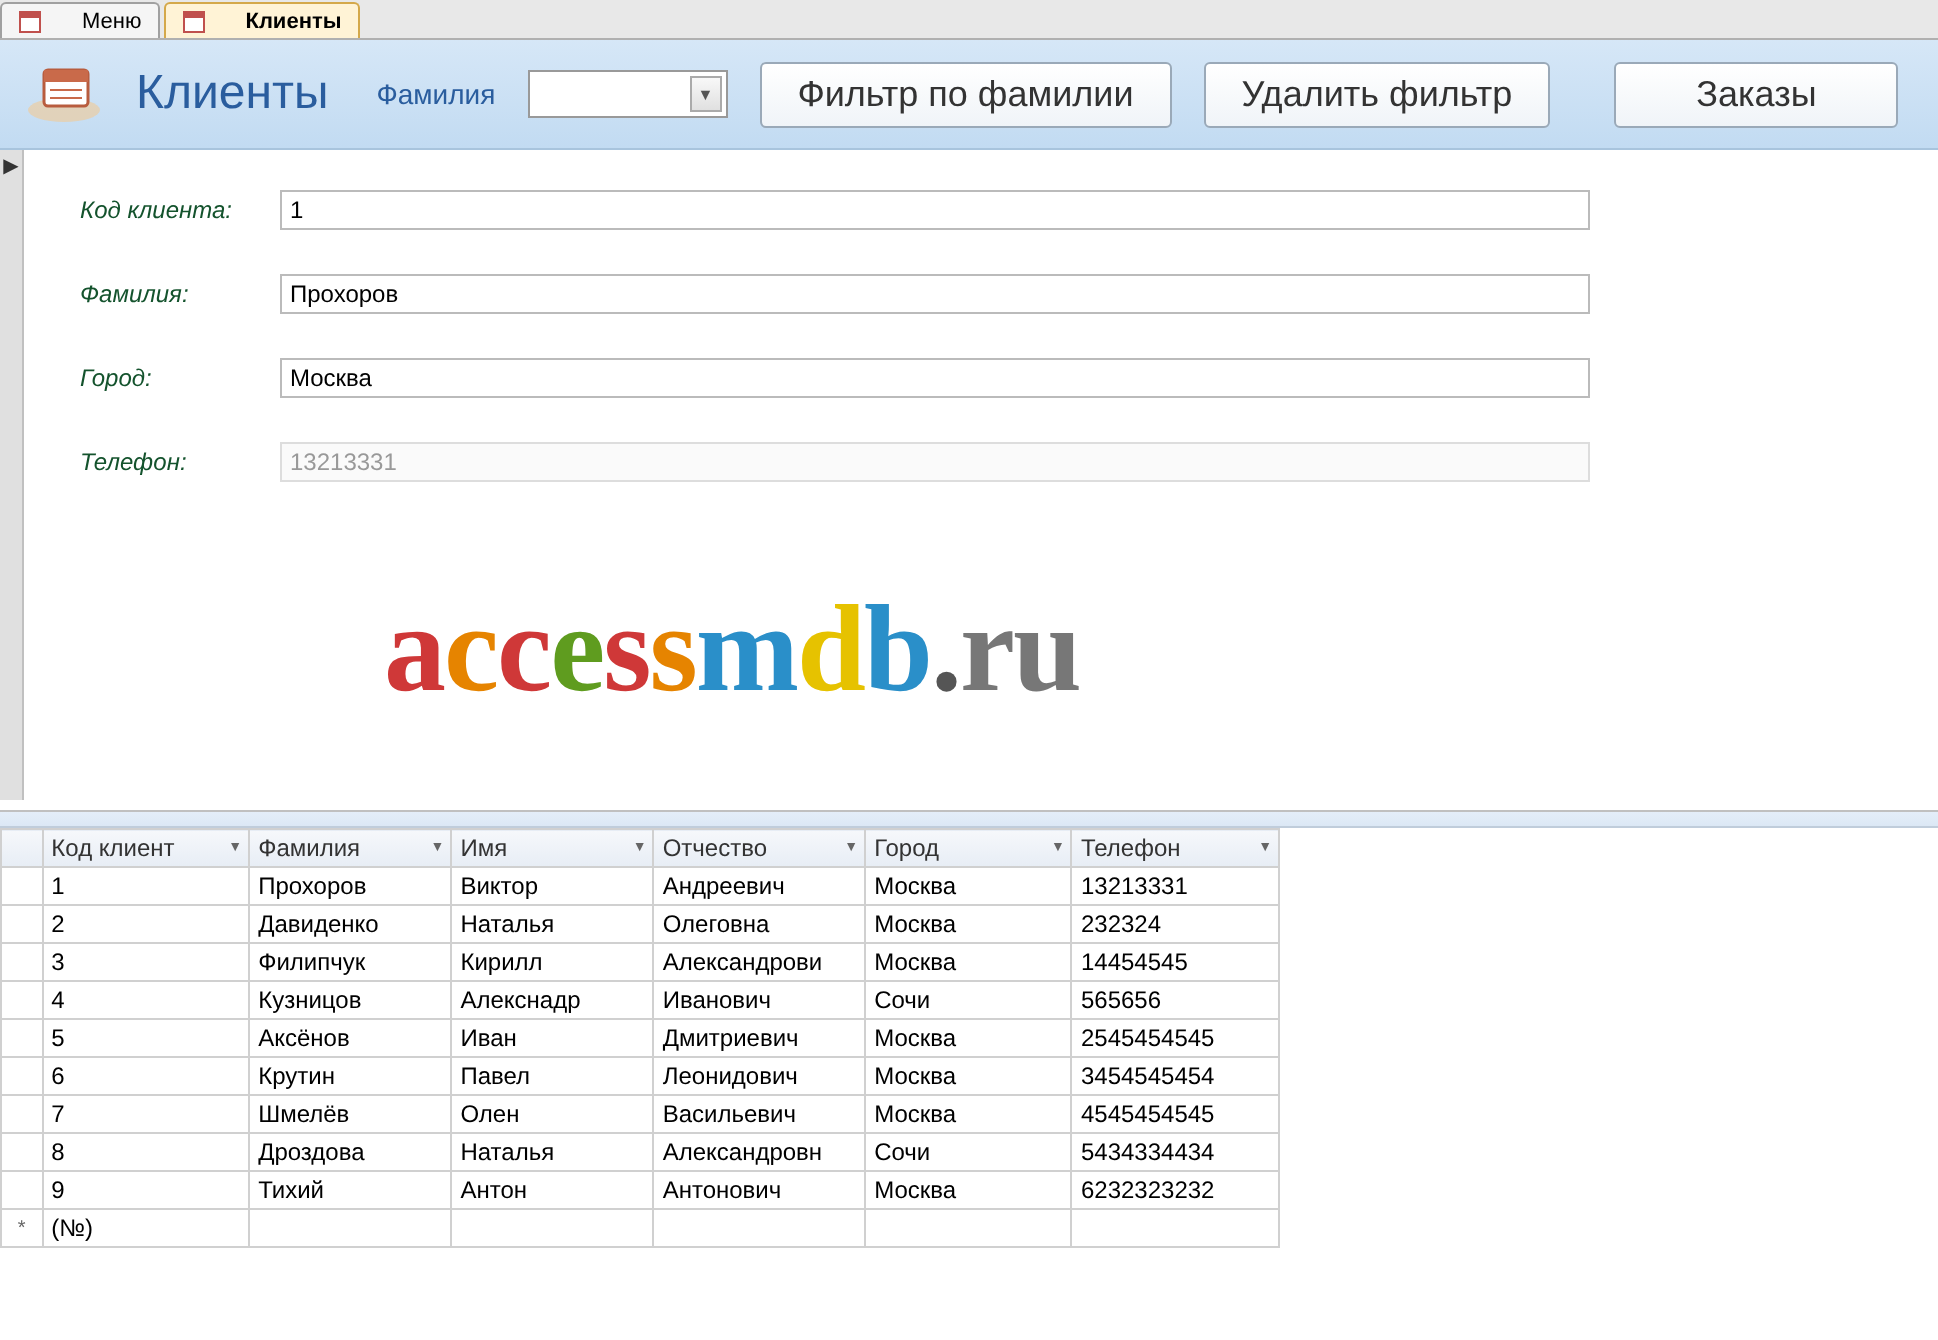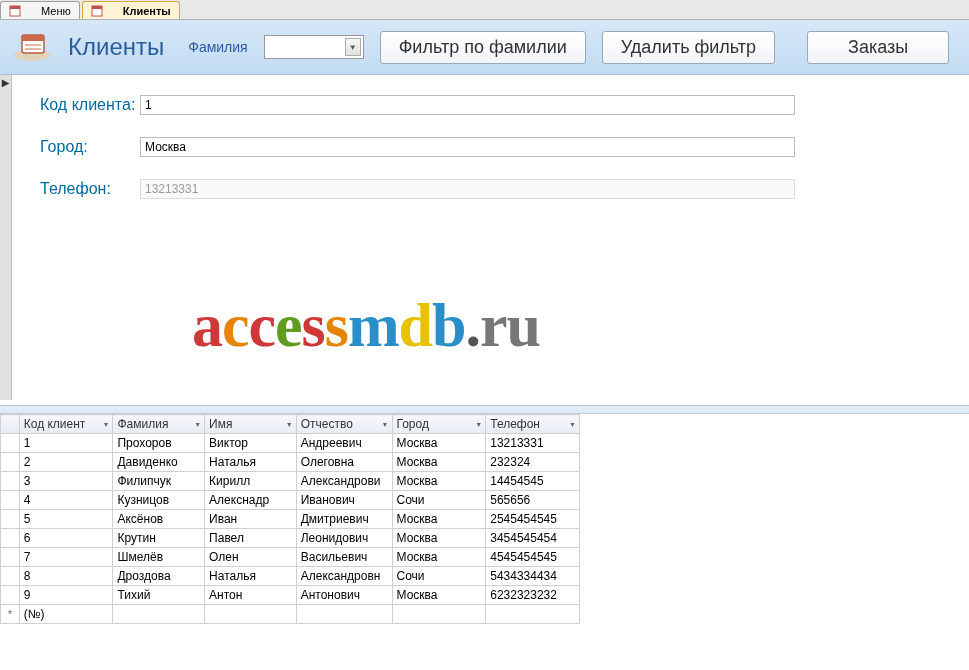--- a/index.html
+++ b/index.html
@@ -128,22 +128,23 @@
       padding: 20px 30px 10px 40px;
       position: relative;
     }
     .form-row {
       display: flex;
       align-items: center;
       margin-bottom: 22px;
     }
     .form-label {
       width: 100px;
-      color: #0369a1;
-      font-size: 16px;
+      color: #14532d;
+      font-size: 12px;
+      font-style: italic;
     }
     .form-input {
       flex: 0 0 655px;
       height: 20px;
       border: 1px solid #bbb;
       padding: 2px 4px;
       font-size: 12px;
       background: #fff;
     }
     .form-input.readonly {
@@ -189,21 +190,21 @@
       overflow: hidden;
       background: #fff;
     }
     .datasheet-spacer {
       height: 8px;
       background: linear-gradient(#e4eef9, #dce8f5);
       border-bottom: 1px solid #c0cddb;
     }
     table.ds {
       border-collapse: collapse;
-      width: 580px;
+      width: 640px;
       padding-left: 16px;
     }
     .ds th, .ds td {
       border: 1px solid #d0d0d0;
       padding: 2px 4px;
       text-align: left;
       height: 19px;
       font-size: 12px;
       overflow: hidden;
       white-space: nowrap;
@@ -281,20 +282,24 @@
   <button class="hbtn">Удалить фильтр</button>
   <button class="hbtn" style="margin-left:16px;padding-left:40px;padding-right:40px">Заказы</button>
 </div>
 
 <div class="record-selector">▶</div>
 
 <div class="detail-form">
   <div class="form-row">
     <span class="form-label">Код клиента:</span>
     <input class="form-input" value="1" style="">
+  </div>
+  <div class="form-row">
+    <span class="form-label">Фамилия:</span>
+    <input class="form-input" value="Прохоров" style="">
   </div>
   <div class="form-row">
     <span class="form-label">Город:</span>
     <input class="form-input" value="Москва" style="">
   </div>
   <div class="form-row">
     <span class="form-label">Телефон:</span>
     <input class="form-input readonly" value="13213331" style="">
   </div>
 </div>

